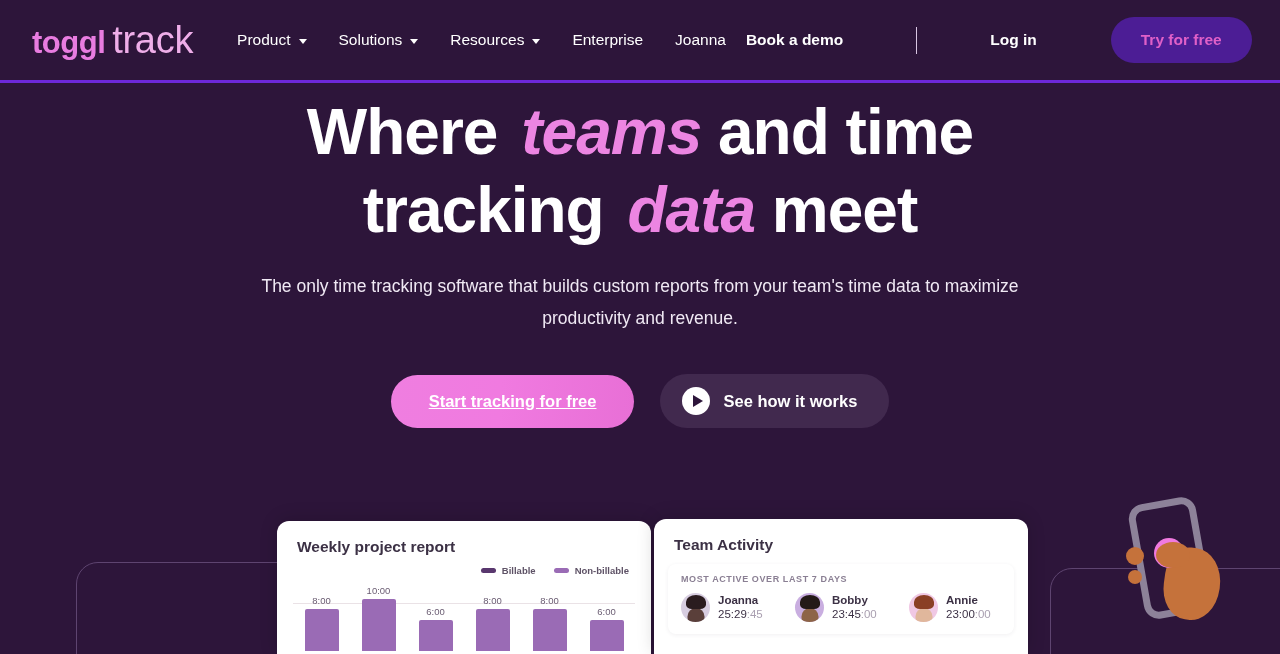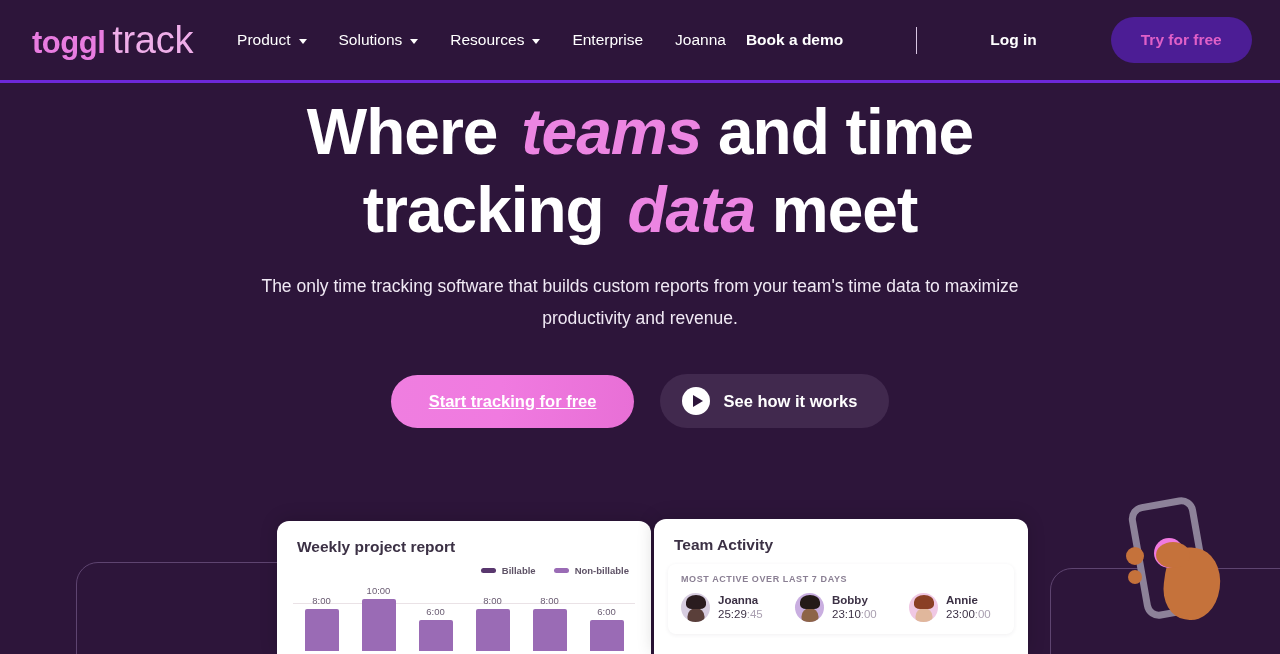--- a/index.html
+++ b/index.html
@@ -470,21 +470,21 @@
               <div class="member-time"><span>25:29</span><span class="sec">:45</span></div>
             </div>
           </div>
           <div class="member">
             <div class="avatar" style="background: rgb(201, 174, 224);">
               <span class="face" style="background: rgb(141, 100, 72);"></span>
               <span class="hair" style="background: rgb(36, 26, 24);"></span>
             </div>
             <div>
               <div class="member-name">Bobby</div>
-              <div class="member-time"><span>23:10</span><span class="sec">:00</span></div>
+              <div class="member-time"><span>23:45</span><span class="sec">:00</span></div>
             </div>
           </div>
           <div class="member">
             <div class="avatar" style="background: rgb(240, 200, 228);">
               <span class="face" style="background: rgb(224, 183, 156);"></span>
               <span class="hair" style="background: rgb(138, 63, 37);"></span>
             </div>
             <div>
               <div class="member-name">Annie</div>
               <div class="member-time"><span>23:00</span><span class="sec">:00</span></div>

